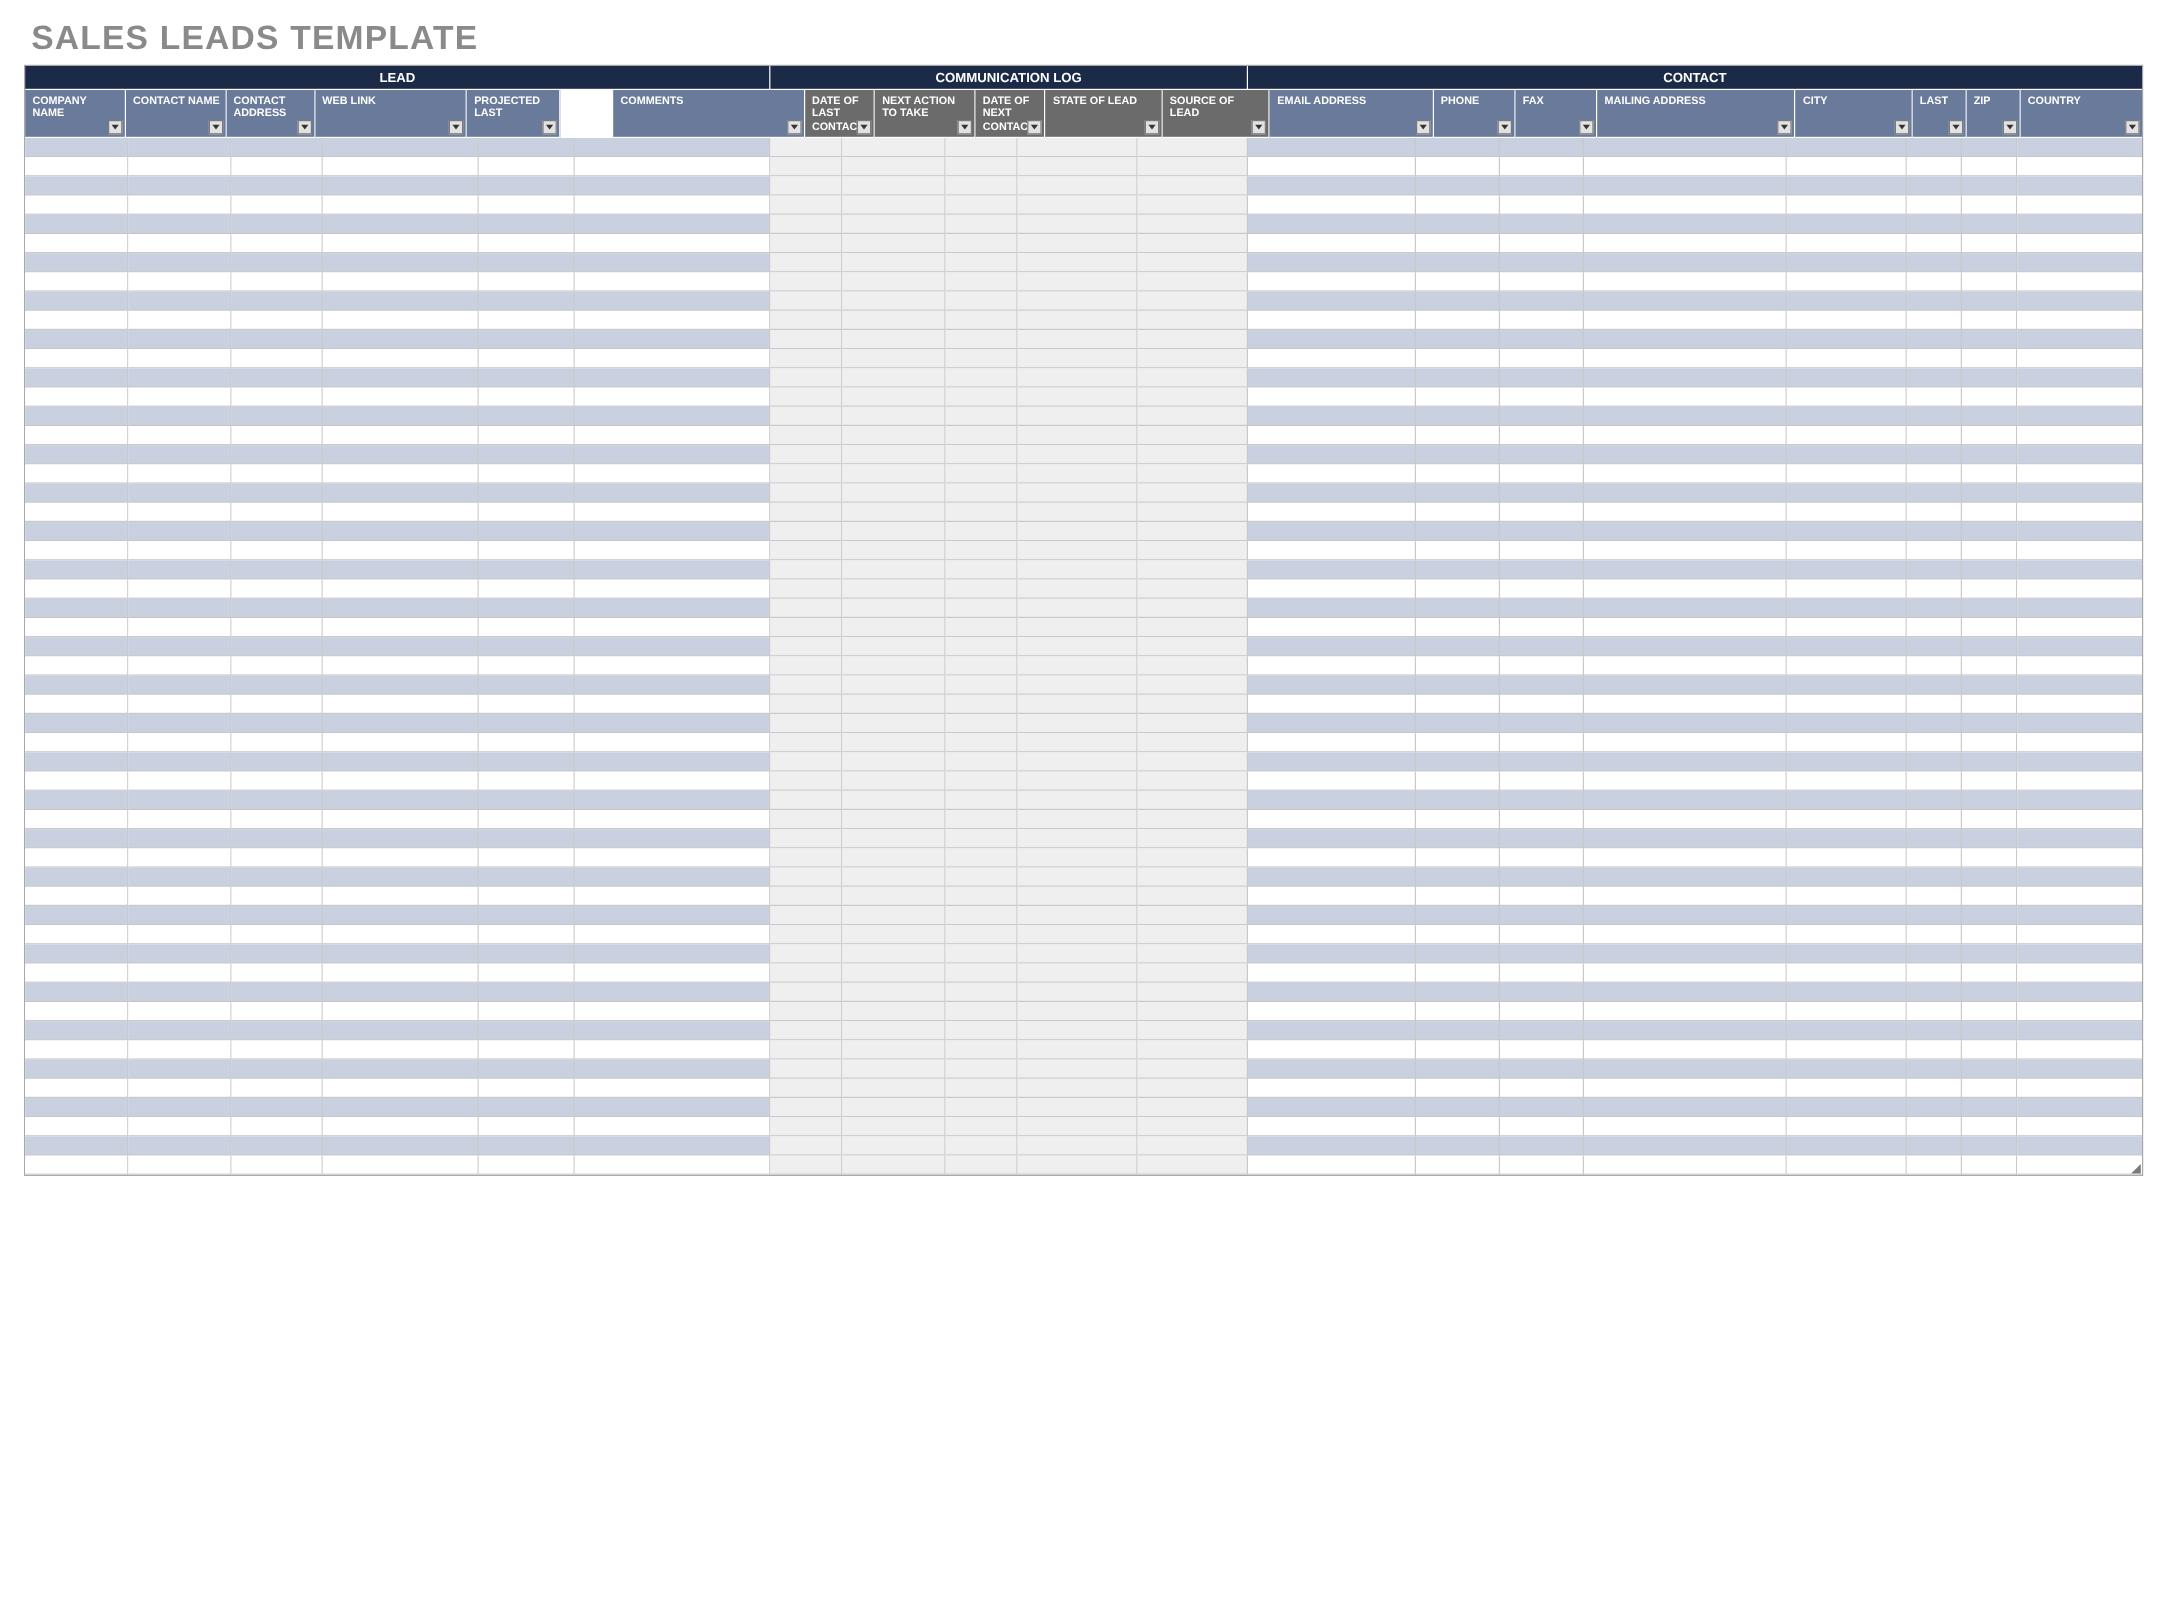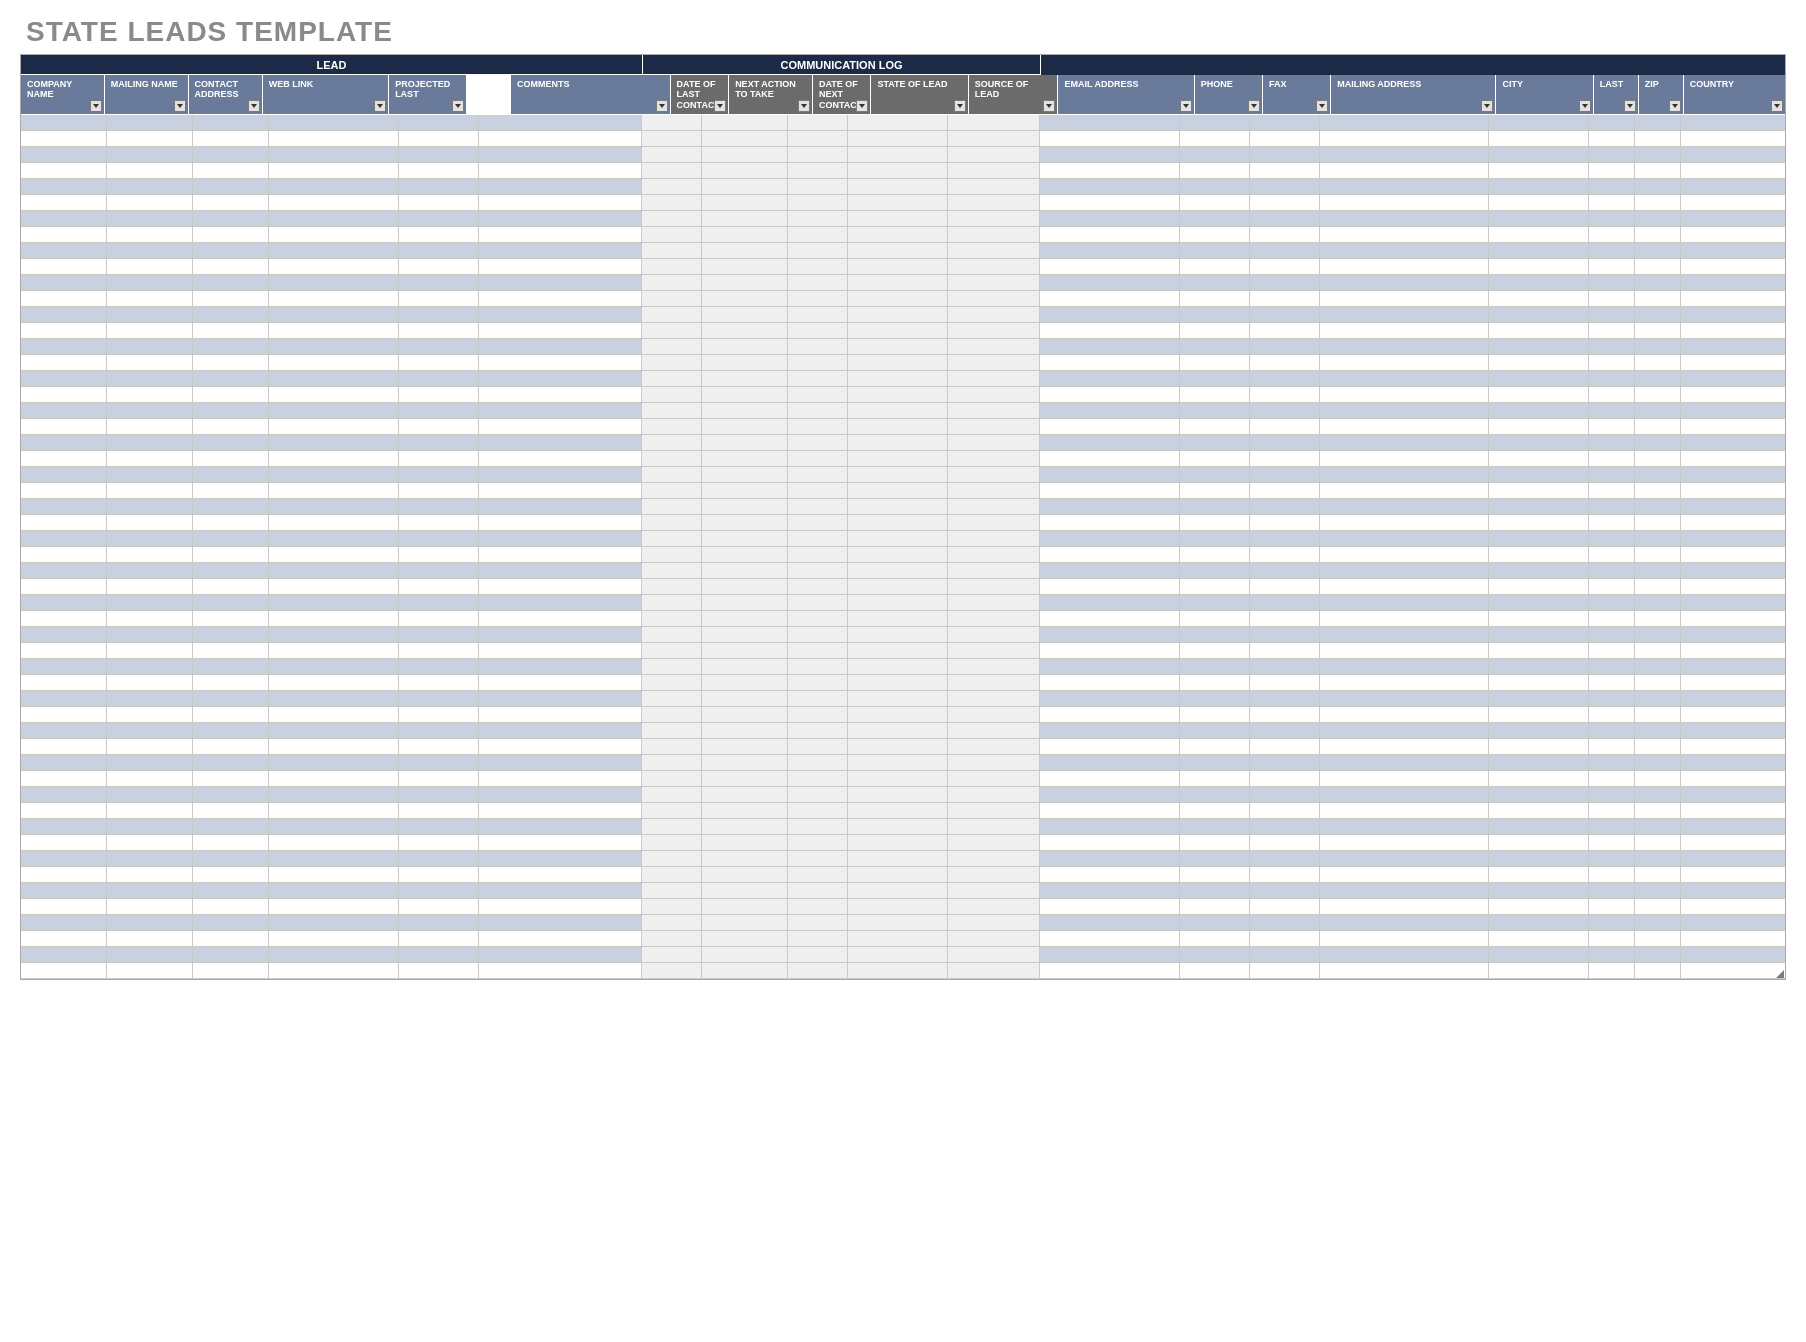--- a/index.html
+++ b/index.html
@@ -95,37 +95,38 @@
     bottom: 2px;
     width: 0; height: 0;
     border-left: 8px solid transparent;
     border-bottom: 8px solid #7a7a7a;
   }
   .sheet-wrap { position: relative; }
 </style>
 </head>
 <body>
 
-<div class="title">STATE LEADS TEMPLATE</div>
+<div class="title">SALES LEADS TEMPLATE</div>
 
 <div class="sheet-wrap">
   <div class="sheet">
 
     <div class="group-row" id="group-row">
         <div class="group-cell" style="width: 622px;">LEAD</div>
         <div class="group-cell" style="width: 398px;">COMMUNICATION LOG</div>
+        <div class="group-cell" style="width: 746px; border-right: none;">CONTACT</div>
       </div>
 
     <div class="header-row" id="header-row">
         <div class="header-cell header-lead" style="width: 86px;">
           <span>COMPANY NAME</span>
           <div class="filter-btn"></div>
         </div>
         <div class="header-cell header-lead" style="width: 86px;">
-          <span>MAILING NAME</span>
+          <span>CONTACT NAME</span>
           <div class="filter-btn"></div>
         </div>
         <div class="header-cell header-lead" style="width: 76px;">
           <span>CONTACT ADDRESS</span>
           <div class="filter-btn"></div>
         </div>
         <div class="header-cell header-lead" style="width: 130px;">
           <span>WEB LINK</span>
           <div class="filter-btn"></div>
         </div>

